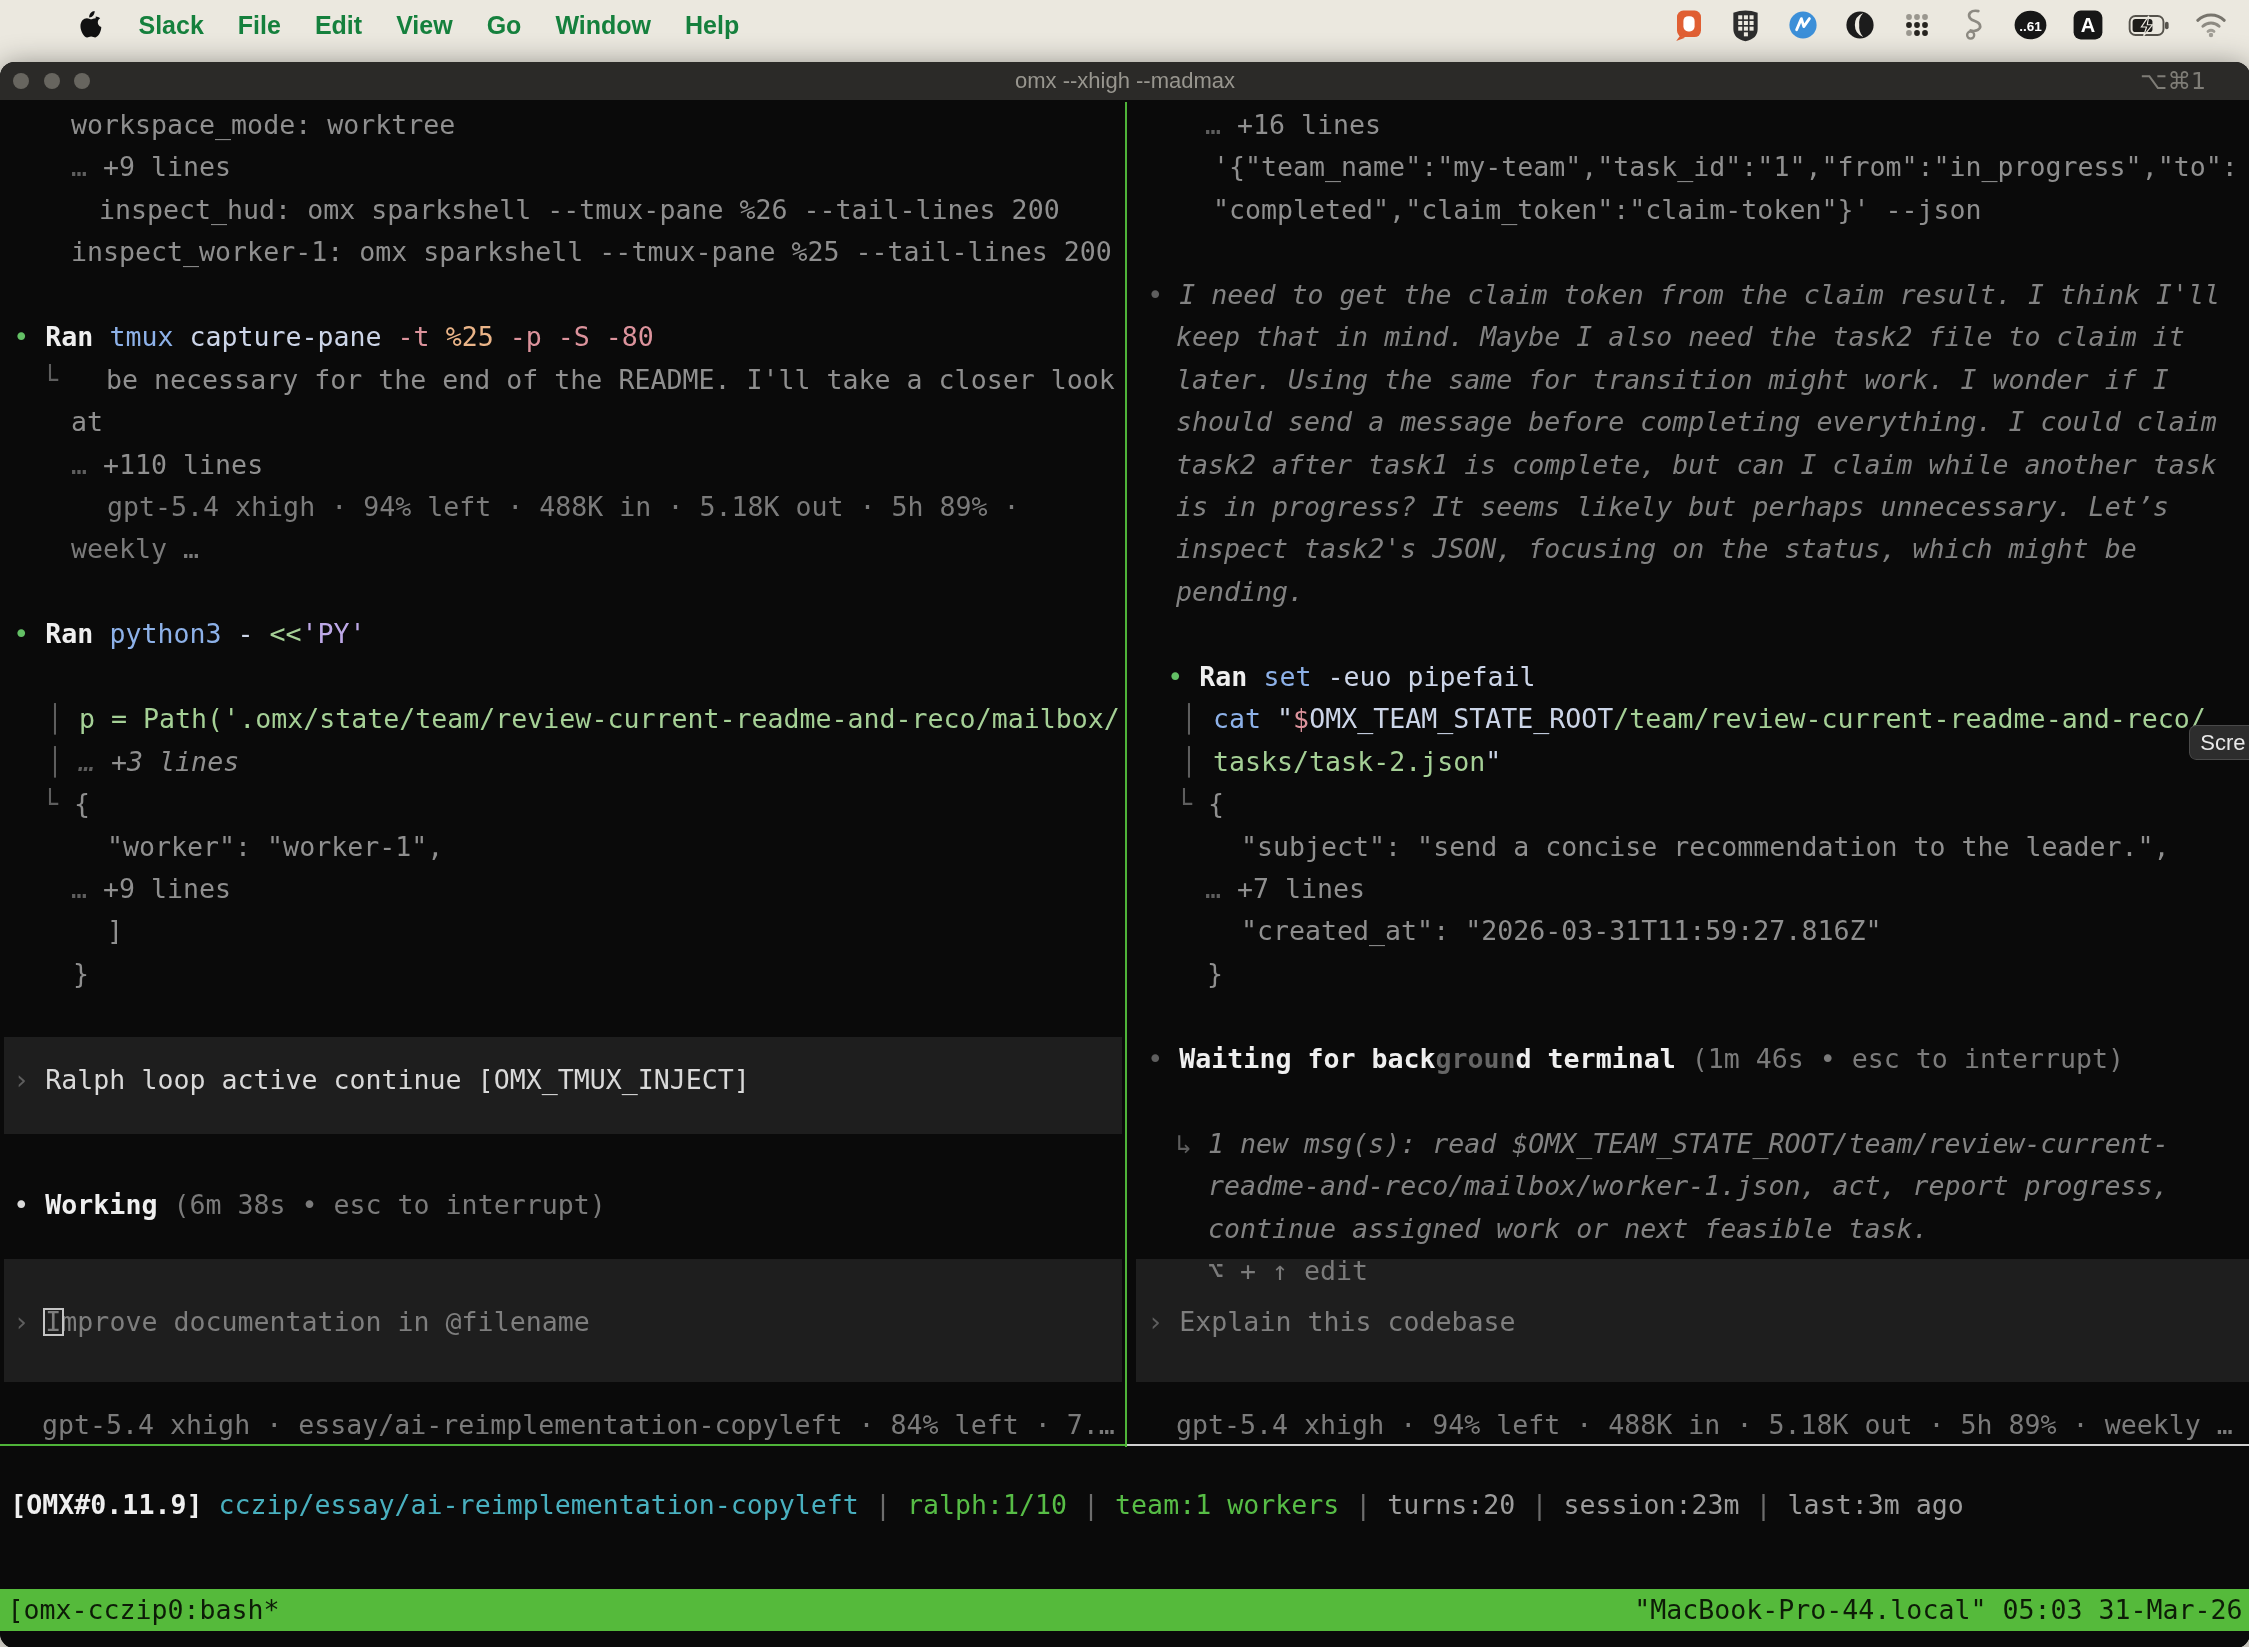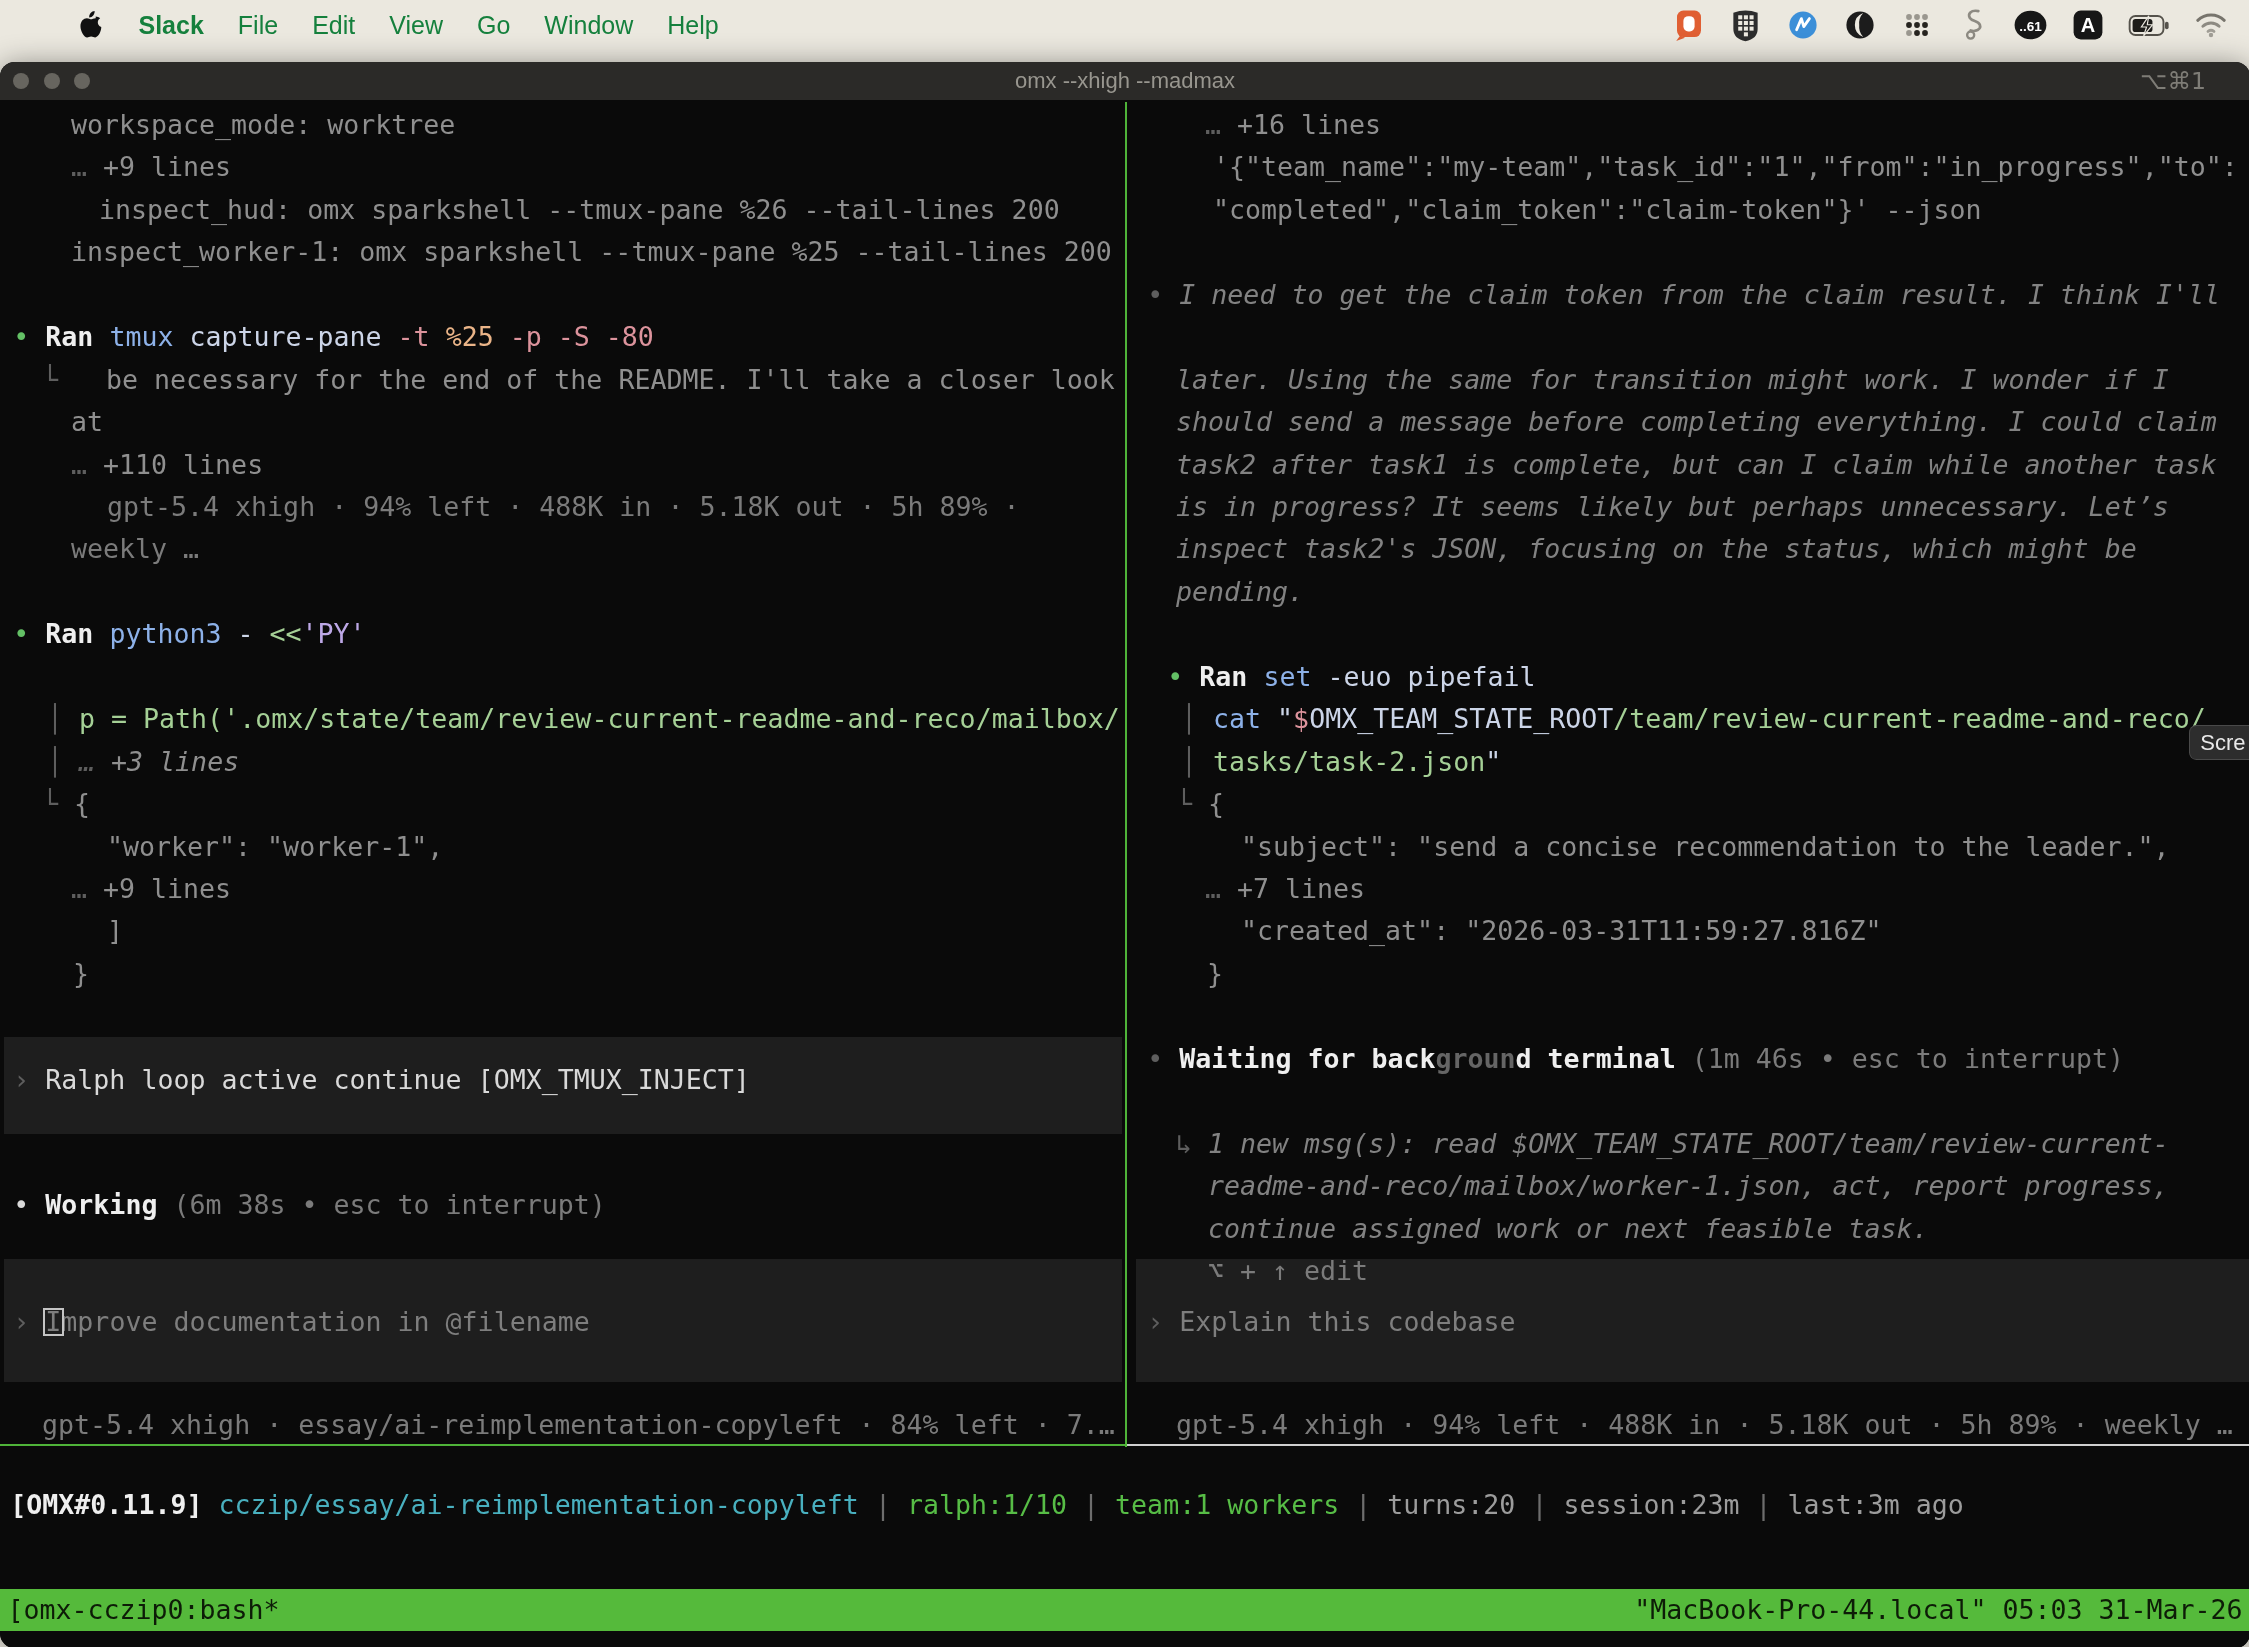--- a/index.html
+++ b/index.html
@@ -5,21 +5,21 @@
   html,body{margin:0;padding:0;}
   body{
     width:2250px;height:1648px;position:relative;overflow:hidden;
     background:#ebe8df;font-family:"DejaVu Sans Mono",monospace;
   }
   
   .menubar{position:absolute;top:0;left:0;width:2250px;height:50px;background:#ebe8df;
     display:flex;align-items:center;justify-content:space-between;
     font-family:"Liberation Sans",sans-serif;font-size:25px;color:#15803d;}
   .menus{display:flex;align-items:center;gap:34px;padding-left:75px;}
-  .menus .mi{white-space:nowrap;}
+  .menus .mi{white-space:nowrap;font-weight:bold;}
   .mi.bold{font-weight:bold;}
   .statusicons{display:flex;align-items:center;gap:22px;padding-right:22px;}
   .sico{display:flex;align-items:center;justify-content:center;width:35px;height:35px;}
   .badge-txt{font-family:"Liberation Sans",sans-serif;font-weight:bold;fill:#fff;}
   
   .win{position:absolute;left:0;top:62px;width:2250px;height:1586px;border-radius:14.8px;
     background:#0a0a0a;overflow:hidden;box-shadow:0 4.4px 29.5px rgba(0,0,0,.45);}
   .titlebar{position:absolute;left:0;top:0;width:100%;height:38px;background:#2b2a28;}
   .tl{position:absolute;top:11px;width:16px;height:16px;border-radius:50%;background:#67655f;}
   .tl1{left:13.3px}.tl2{left:44px}.tl3{left:74px}
@@ -213,20 +213,21 @@
         <div class="line" style="left: 13.3px; top: 958px;"><span class="dim">› </span><span class="wn">Ralph loop active continue [OMX_TMUX_INJECT]</span></div>
         <div class="line" style="left: 13.3px; top: 1083px;"><span class="wn">• </span><span class="w">Working</span><span class="o"> </span><span class="sts">(6m 38s • esc to interrupt)</span></div>
         <div class="line" style="left: 13.3px; top: 1200px;"><span class="dim">› </span><span class="ph cur">I</span><span class="ph">mprove documentation in @filename</span></div>
         <div class="line" style="left: 42px; top: 1303px;"><span class="sts">gpt-5.4 xhigh · essay/ai-reimplementation-copyleft · 84% left · 7.…</span></div>
       </div>
     <div class="pane" id="paneR">
         <div class="line" style="left: 71px; top: 3px;"><span class="dim">… </span><span class="o">+16 lines</span></div>
         <div class="line" style="left: 79px; top: 45px;"><span class="o">'{"team_name":"my-team","task_id":"1","from":"in_progress","to":</span></div>
         <div class="line" style="left: 79px; top: 88px;"><span class="o">"completed","claim_token":"claim-token"}' --json</span></div>
         <div class="line" style="left: 13.3px; top: 173px;"><span class="dim">• </span><span class="it">I need to get the claim token from the claim result. I think I'll</span></div>
+        <div class="line" style="left: 42px; top: 215px;"><span class="it">keep that in mind. Maybe I also need the task2 file to claim it</span></div>
         <div class="line" style="left: 42px; top: 258px;"><span class="it">later. Using the same for transition might work. I wonder if I</span></div>
         <div class="line" style="left: 42px; top: 300px;"><span class="it">should send a message before completing everything. I could claim</span></div>
         <div class="line" style="left: 42px; top: 343px;"><span class="it">task2 after task1 is complete, but can I claim while another task</span></div>
         <div class="line" style="left: 42px; top: 385px;"><span class="it">is in progress? It seems likely but perhaps unnecessary. Let’s</span></div>
         <div class="line" style="left: 42px; top: 427px;"><span class="it">inspect task2's JSON, focusing on the status, which might be</span></div>
         <div class="line" style="left: 42px; top: 470px;"><span class="it">pending.</span></div>
         <div class="line" style="left: 13.3px; top: 555px; margin-left: 20px;"><span class="gb">• </span><span class="w">Ran</span><span class="o"> </span><span class="bl">set</span><span class="lv"> -euo pipefail</span></div>
         <div class="line" style="left: 47px; top: 597px;"><span class="dim">│ </span><span class="bl">cat</span><span class="o"> </span><span class="lv">"</span><span class="pk">$</span><span class="lv">OMX_TEAM_STATE_ROOT</span><span class="gc">/team/review-current-readme-and-reco/</span></div>
         <div class="line" style="left: 47px; top: 640px;"><span class="dim">│ </span><span class="gc">tasks/task-2.json</span><span class="lv">"</span></div>
         <div class="line" style="left: 42px; top: 682px;"><span class="dim">└ </span><span class="o">{</span></div>

